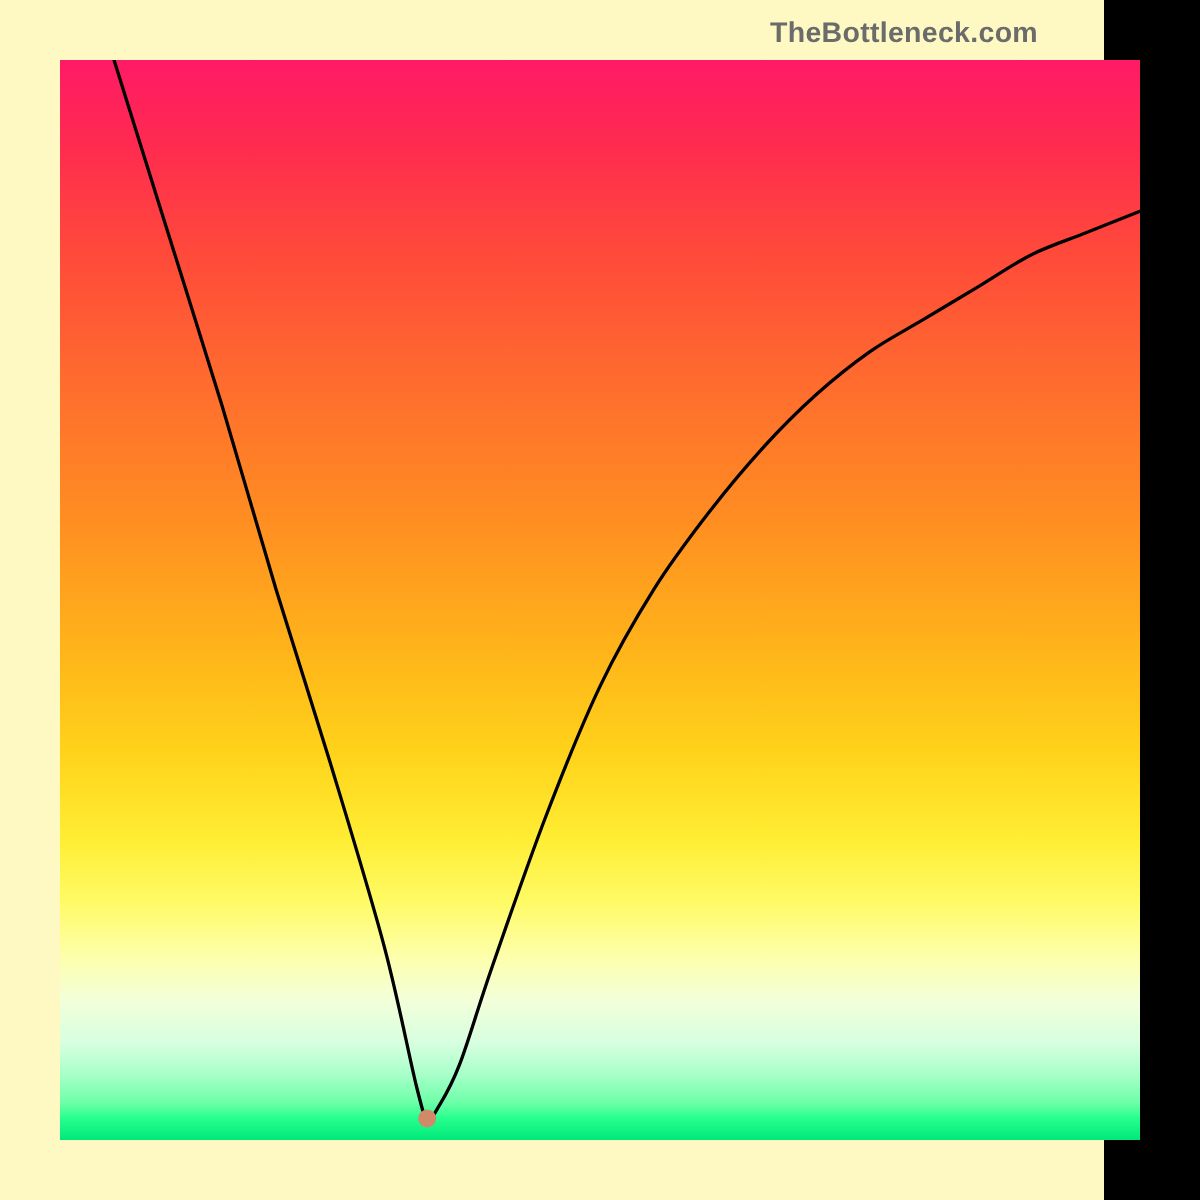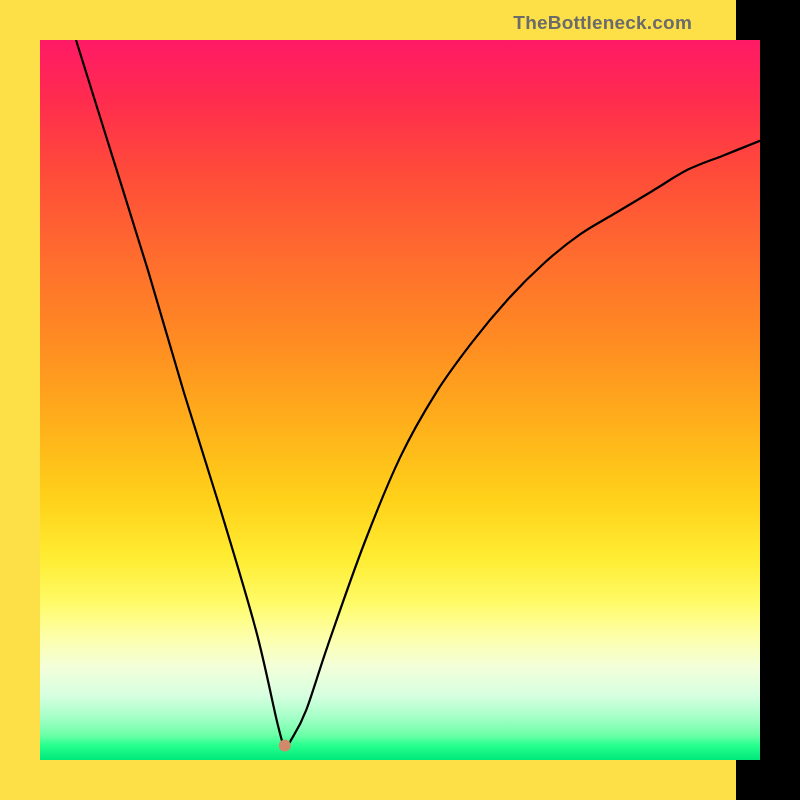--- a/index.html
+++ b/index.html
@@ -8,21 +8,21 @@
     width: 800px;
     height: 800px;
     overflow: hidden;
     background: #000;
     font-family: Arial, Helvetica, sans-serif;
   }
   .frame {
     position: relative;
     width: 736px;
     height: 800px;
-    background: #fde047;
+    background: #fef9c3;
   }
   .plot-area {
     position: absolute;
     left: 40px;
     top: 40px;
     width: 720px;
     height: 720px;
     
     background: linear-gradient(
       to bottom,

